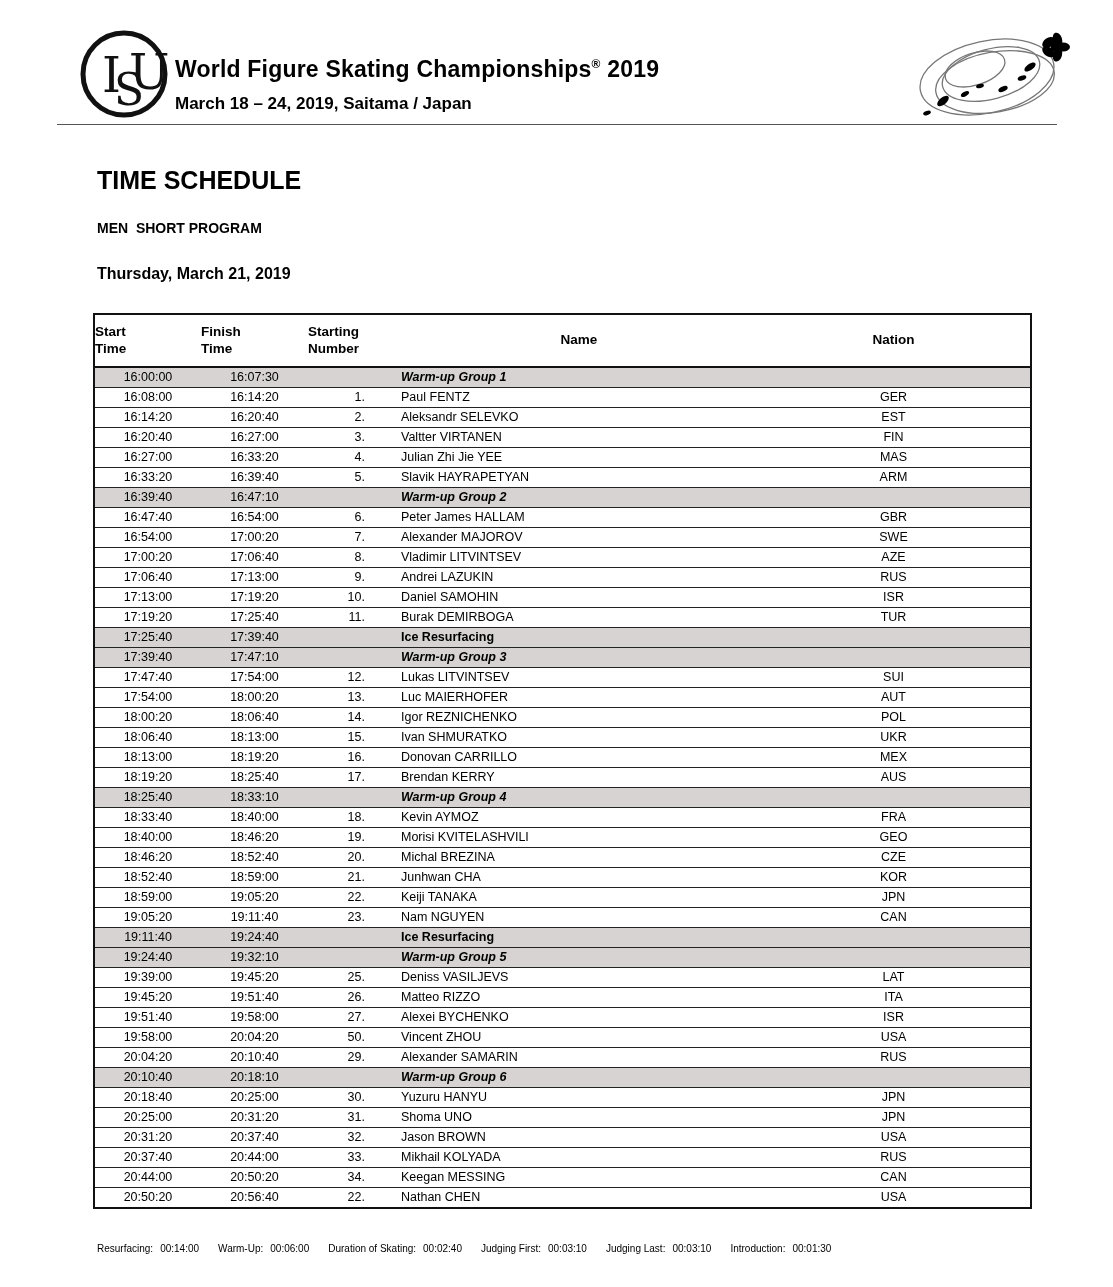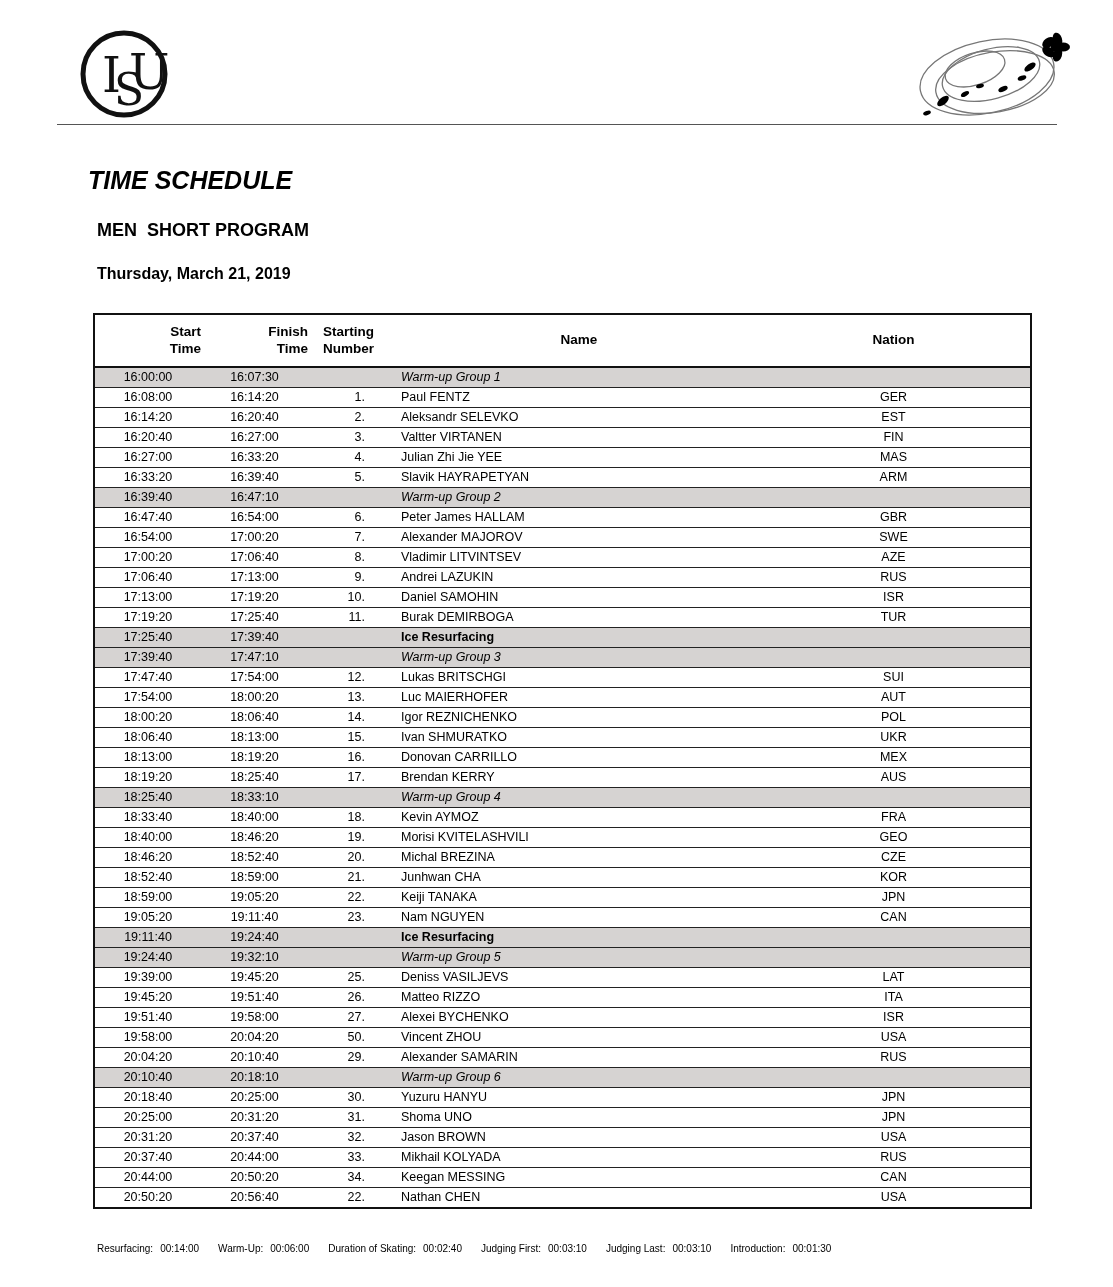--- a/index.html
+++ b/index.html
@@ -16,55 +16,55 @@
   
   .isu-logo { position:absolute; left:78px; top:28px; }
   .head-titles { position:absolute; left:175px; top:56px; }
   .event-title { font-size:23px; font-weight:bold; letter-spacing:.2px; white-space:pre; }
   .event-title .reg { font-size:12px; vertical-align:super; }
   .event-sub { font-size:17px; font-weight:bold; margin-top:11px; white-space:pre; }
   .head-rule { position:absolute; top:124px; left:57px; width:1000px; border-top:1.5px solid var(--rule,#555); }
   .sakura-logo { position:absolute; left:905px; top:25px; }
 
   
-  .t-main  { position:absolute; left:88px; top:166px; font-size:25px; font-weight:bold; white-space:pre;font-style:italic; }
-  .t-event { position:absolute; left:97px; top:220px; font-size:18px; font-weight:bold; white-space:pre; }
+  .t-main  { position:absolute; left:97px; top:166px; font-size:25px; font-weight:bold; white-space:pre; }
+  .t-event { position:absolute; left:97px; top:220px; font-size:14px; font-weight:bold; white-space:pre; }
   .t-date  { position:absolute; left:97px; top:265px; font-size:16px; font-weight:bold; white-space:pre; }
 
   
   table.sched {
     position:absolute; left:93px; top:313px;
     width:937px; table-layout:fixed;
     border-collapse:collapse;
     border:2px solid #111;
   }
   .sched th {
     height:53px; vertical-align:middle;
     font-size:13.5px; font-weight:bold;
     border-bottom:2px solid #111;
     background:#fff;
   }
   .sched th span { white-space:pre-line; display:inline-block; line-height:1.25; }
-  .sched th.h-start, .sched th.h-finish, .sched th.h-number { text-align:right; }
+  .sched th.h-start, .sched th.h-finish, .sched th.h-number { text-align:left; }
   .sched th.h-name, .sched th.h-nation { text-align:center; }
   .sched th.h-name { padding-left:27px; }
 
   .sched td {
     height:19px; line-height:19px;
     font-size:12.5px;
     border-top:1px solid #222; border-bottom:1px solid #222;
     overflow:hidden; white-space:nowrap;
     background:#fff;
   }
   .sched td.c-start, .sched td.c-finish { text-align:center; }
   .sched td.c-number { text-align:right; padding-right:9px; }
   .sched td.c-name { padding-left:27px; }
   .sched td.c-nation { text-align:center; }
   .sched tr.band td { background:var(--band,#d6d3d2); }
-  .sched tr.group td.c-name { font-weight:normal; font-style:italic;margin-top:12px; }
+  .sched tr.group td.c-name { font-weight:bold; font-style:italic;margin-top:12px; }
   .sched tr.ice td.c-name { font-weight:bold; }
 
   
   .legend {
     position:absolute; left:97px; top:1243px;
     display:flex; gap:19px;
     font-size:10px;
     text-align:right;
   }
   .legend .item { white-space:nowrap; }
@@ -75,20 +75,24 @@
 
 <div class="page">
 
   <svg class="isu-logo" width="92" height="92" viewBox="0 0 92 92" aria-hidden="true">
     <circle cx="46" cy="46" r="41" fill="none" stroke="#111" stroke-width="5"></circle>
     <text x="24" y="64" font-family="DejaVu Serif, serif" font-size="48" fill="#111">I</text>
     <text x="36" y="77" font-family="DejaVu Serif, serif" font-size="44" fill="#111">S</text>
     <text x="51" y="61" font-family="DejaVu Serif, serif" font-size="48" fill="#111">U</text>
   </svg>
 
+  <div class="head-titles">
+    <div class="event-title"><span>World Figure Skating Championships</span><span class="reg">®</span><span> 2019</span></div>
+    <div class="event-sub">March 18 – 24, 2019, Saitama / Japan</div>
+  </div>
 
   <svg class="sakura-logo" width="178" height="100" viewBox="0 0 178 100" aria-hidden="true">
     <g fill="none" stroke="#777" stroke-width="1.3">
       <ellipse cx="82" cy="52" rx="68" ry="36" transform="rotate(-12 82 52)"></ellipse>
       <ellipse cx="90" cy="57" rx="60" ry="30" transform="rotate(-10 90 57)"></ellipse>
       <ellipse cx="86" cy="49" rx="50" ry="25" transform="rotate(-15 86 49)"></ellipse>
       <ellipse cx="70" cy="44" rx="31" ry="16" transform="rotate(-18 70 44)"></ellipse>
     </g>
     <g fill="#000">
       <ellipse cx="158" cy="22" rx="7" ry="4.5"></ellipse>
@@ -238,21 +242,21 @@
           <td class="c-start">17:39:40</td>
           <td class="c-finish">17:47:10</td>
           <td class="c-number"></td>
           <td class="c-name">Warm-up Group 3</td>
           <td class="c-nation"></td>
         </tr>
         <tr>
           <td class="c-start">17:47:40</td>
           <td class="c-finish">17:54:00</td>
           <td class="c-number">12.</td>
-          <td class="c-name">Lukas BRITSCHGI</td>
+          <td class="c-name">Lukas LITVINTSEV</td>
           <td class="c-nation">SUI</td>
         </tr>
         <tr>
           <td class="c-start">17:54:00</td>
           <td class="c-finish">18:00:20</td>
           <td class="c-number">13.</td>
           <td class="c-name">Luc MAIERHOFER</td>
           <td class="c-nation">AUT</td>
         </tr>
         <tr>

